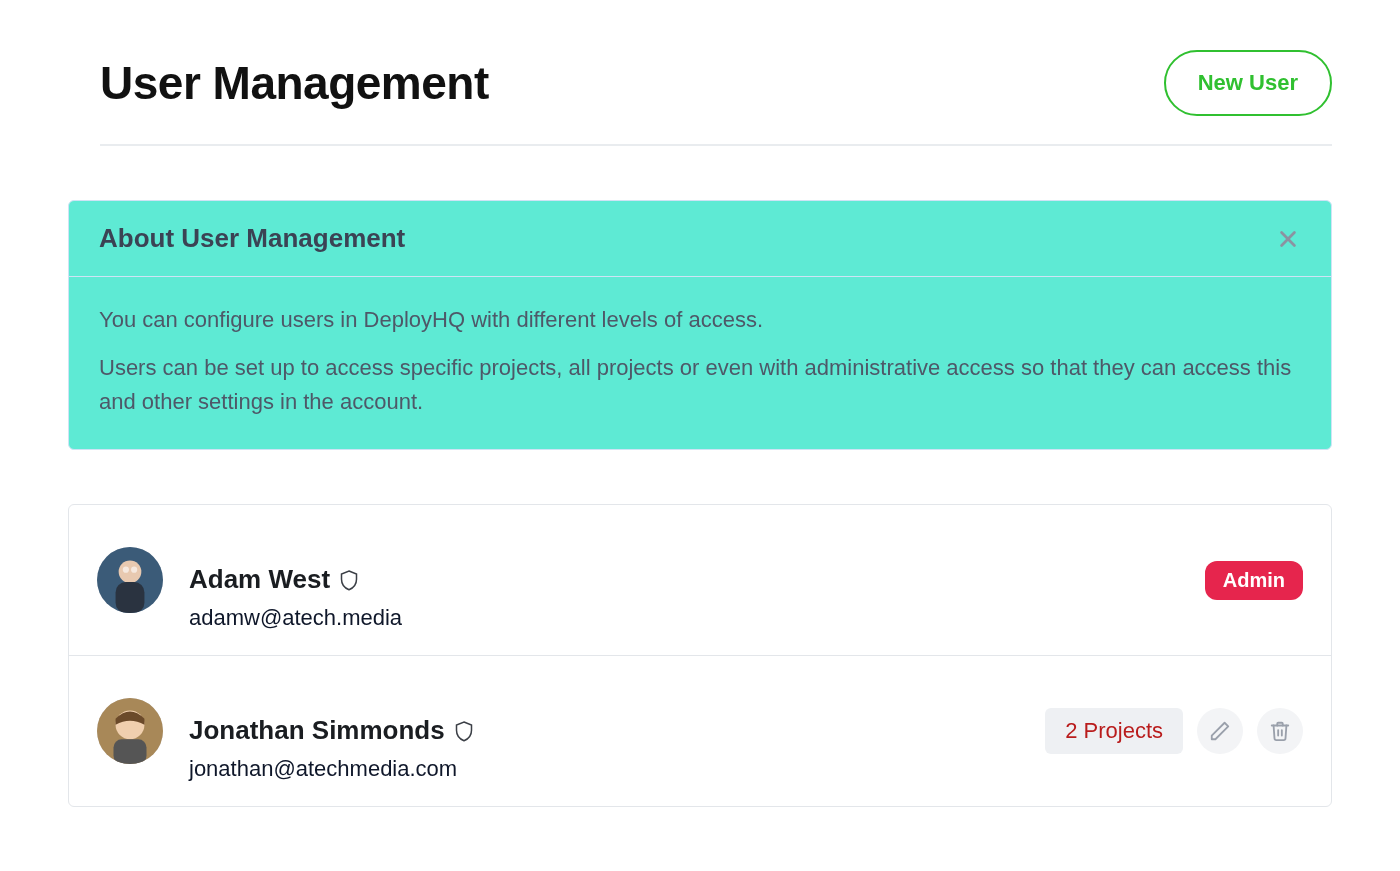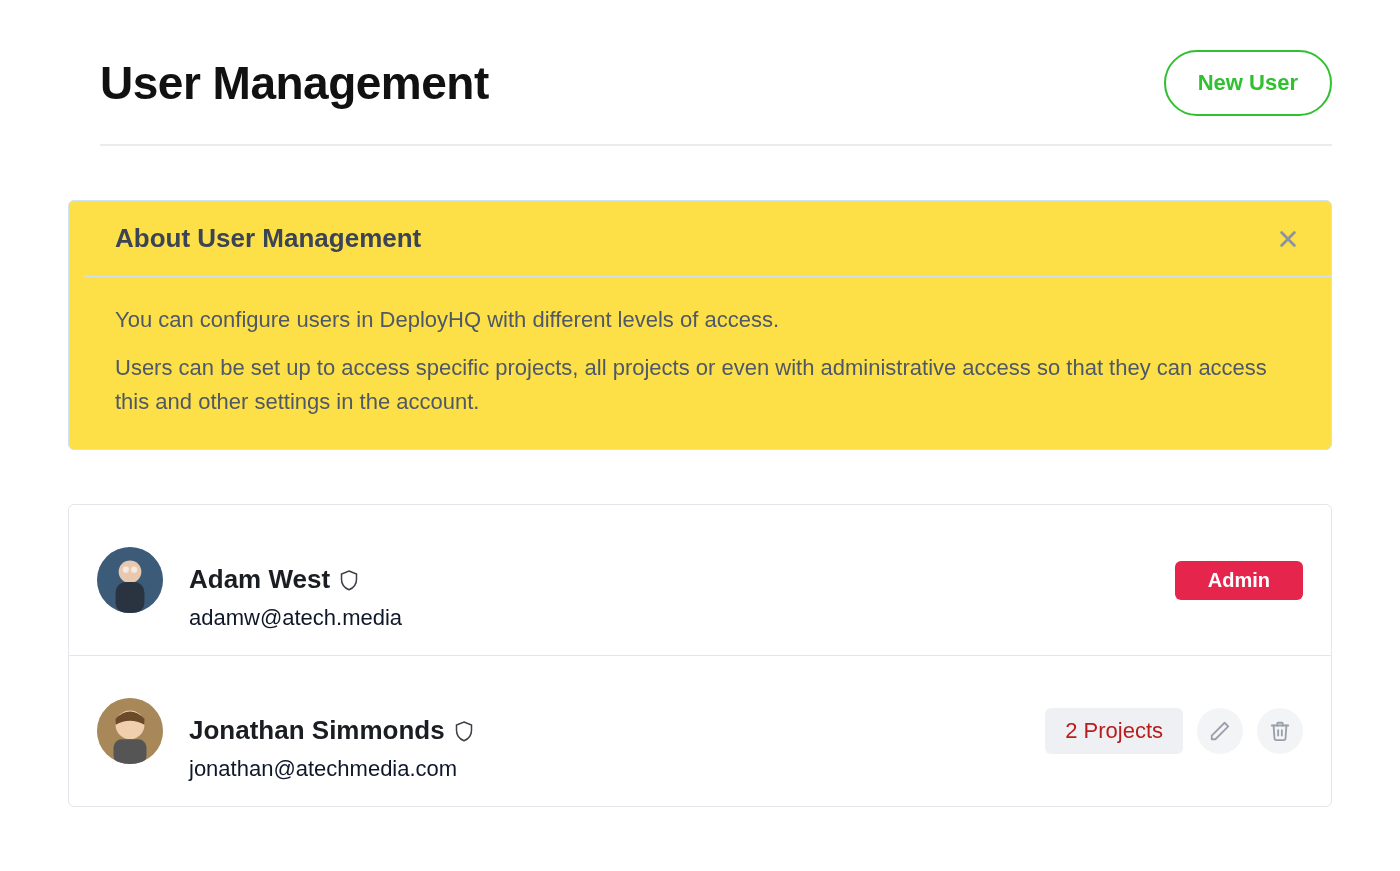--- a/index.html
+++ b/index.html
@@ -29,24 +29,23 @@
     color: #30c030;
     background: #fff;
     border-radius: 999px;
     padding: 18px 32px;
     font-size: 22px;
     font-weight: 600;
     cursor: pointer;
   }
   .info-box {
     border: 1px solid #cfe3f5;
-    background: #fde047;
+    background: #5eead4;
     border-radius: 6px;
     margin-bottom: 54px;
-    padding-left: 16px;
   }
   .info-header {
     display: flex;
     justify-content: space-between;
     align-items: center;
     padding: 22px 30px;
     border-bottom: 1px solid #cfe3f5;
   }
   .info-title {
     font-size: 26px;
@@ -107,22 +106,22 @@
     display:inline-flex;align-items:center;
   }
   .user-email {
     color: #0f172a;
     font-size: 22px;
     margin-top: 10px;
   }
   .badge-admin {
     background: #e6254d;
     color: #fff;
-    border-radius: 6px;
-    padding: 8px 33px;
+    border-radius: 12px;
+    padding: 8px 18px;
     font-weight: 700;
     font-size: 20px;
   }
   .badge-projects {
     background: #eef0f3;
     color: #b91c1c;
     border-radius: 6px;
     padding: 10px 20px;
     font-weight: 500;
     font-size: 22px;

